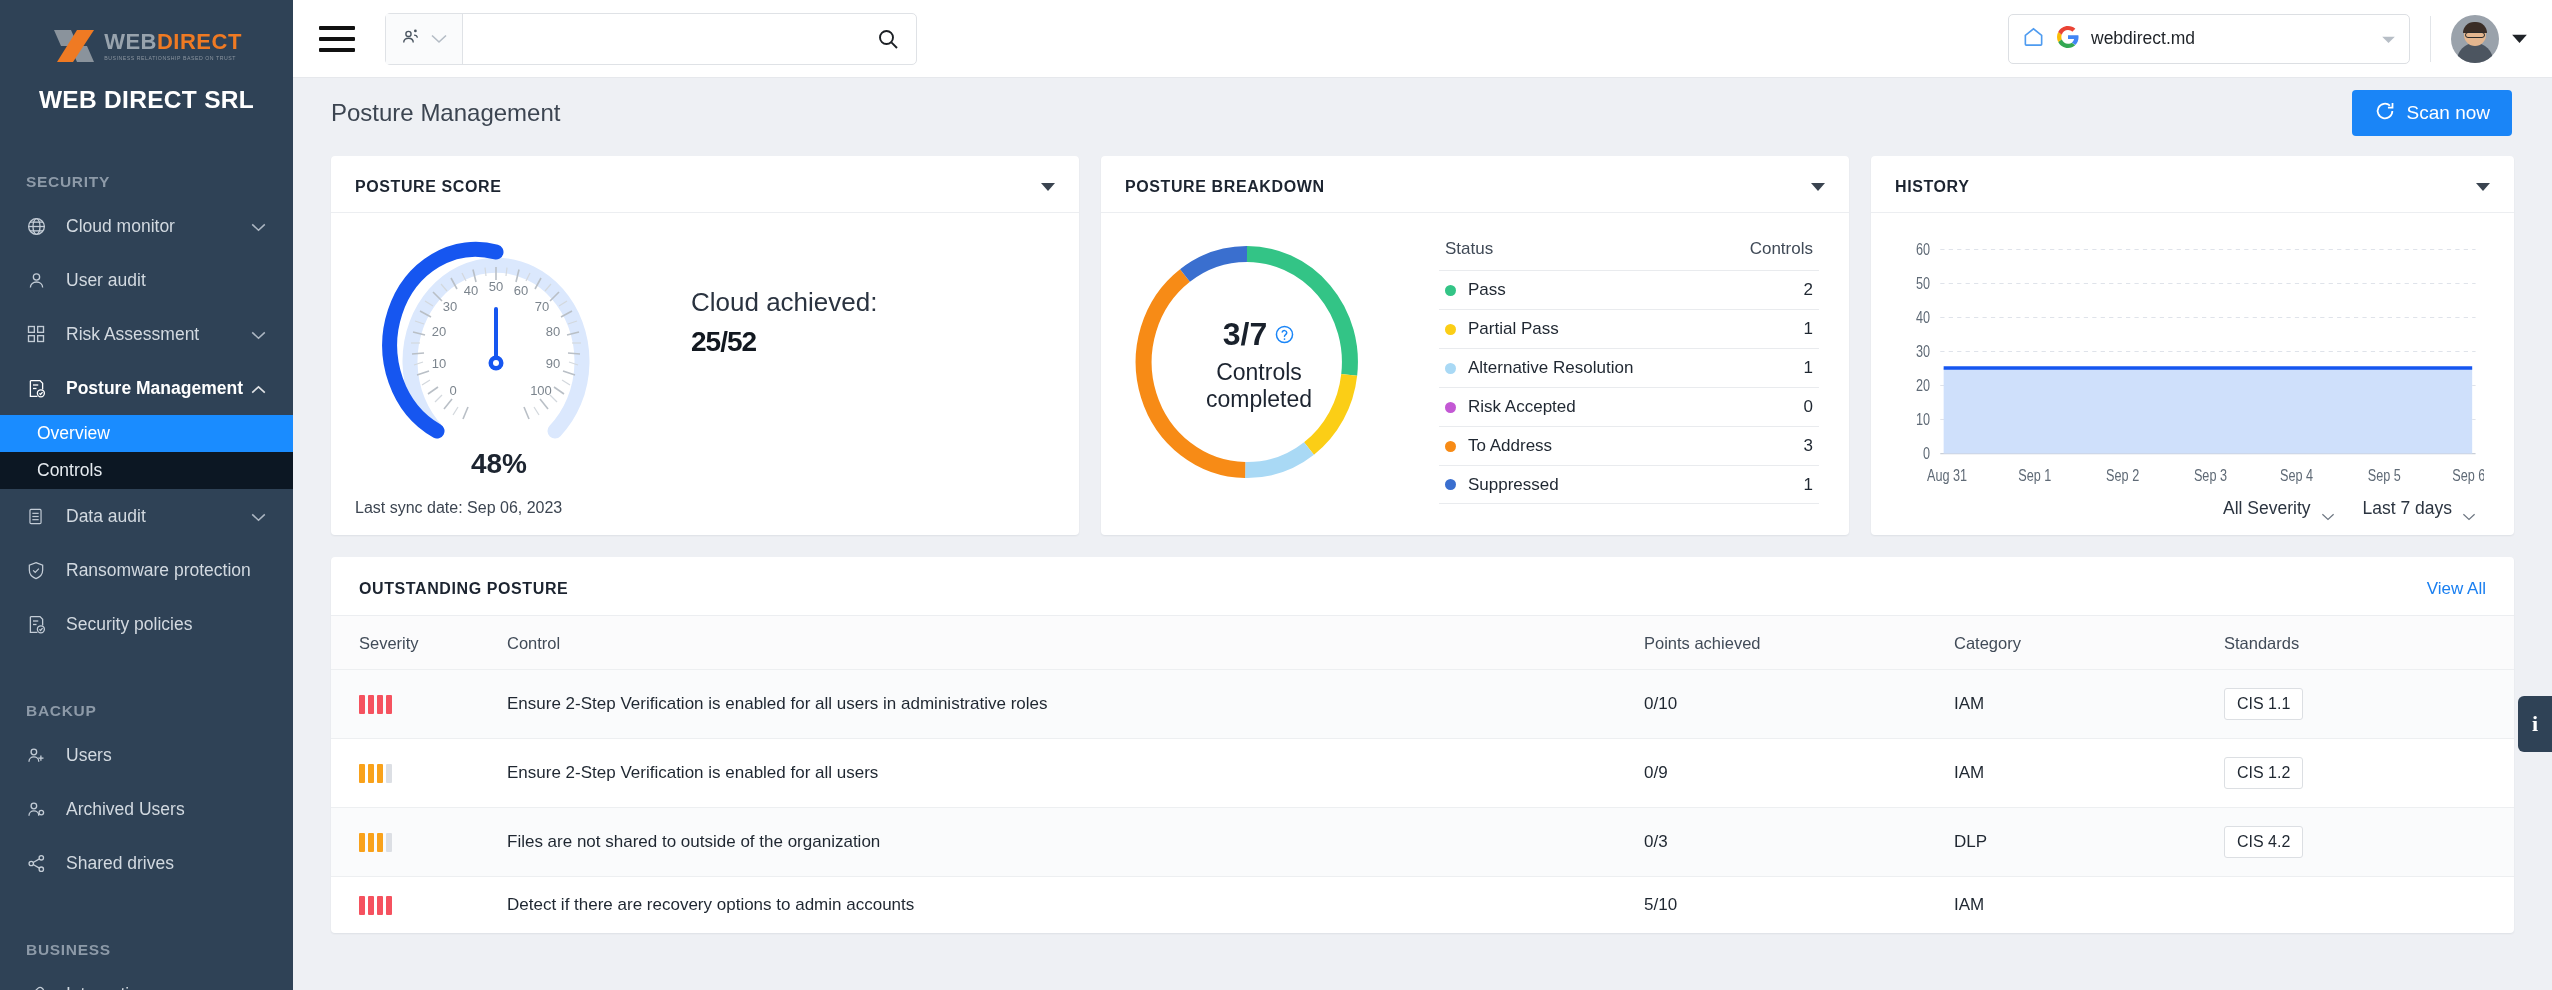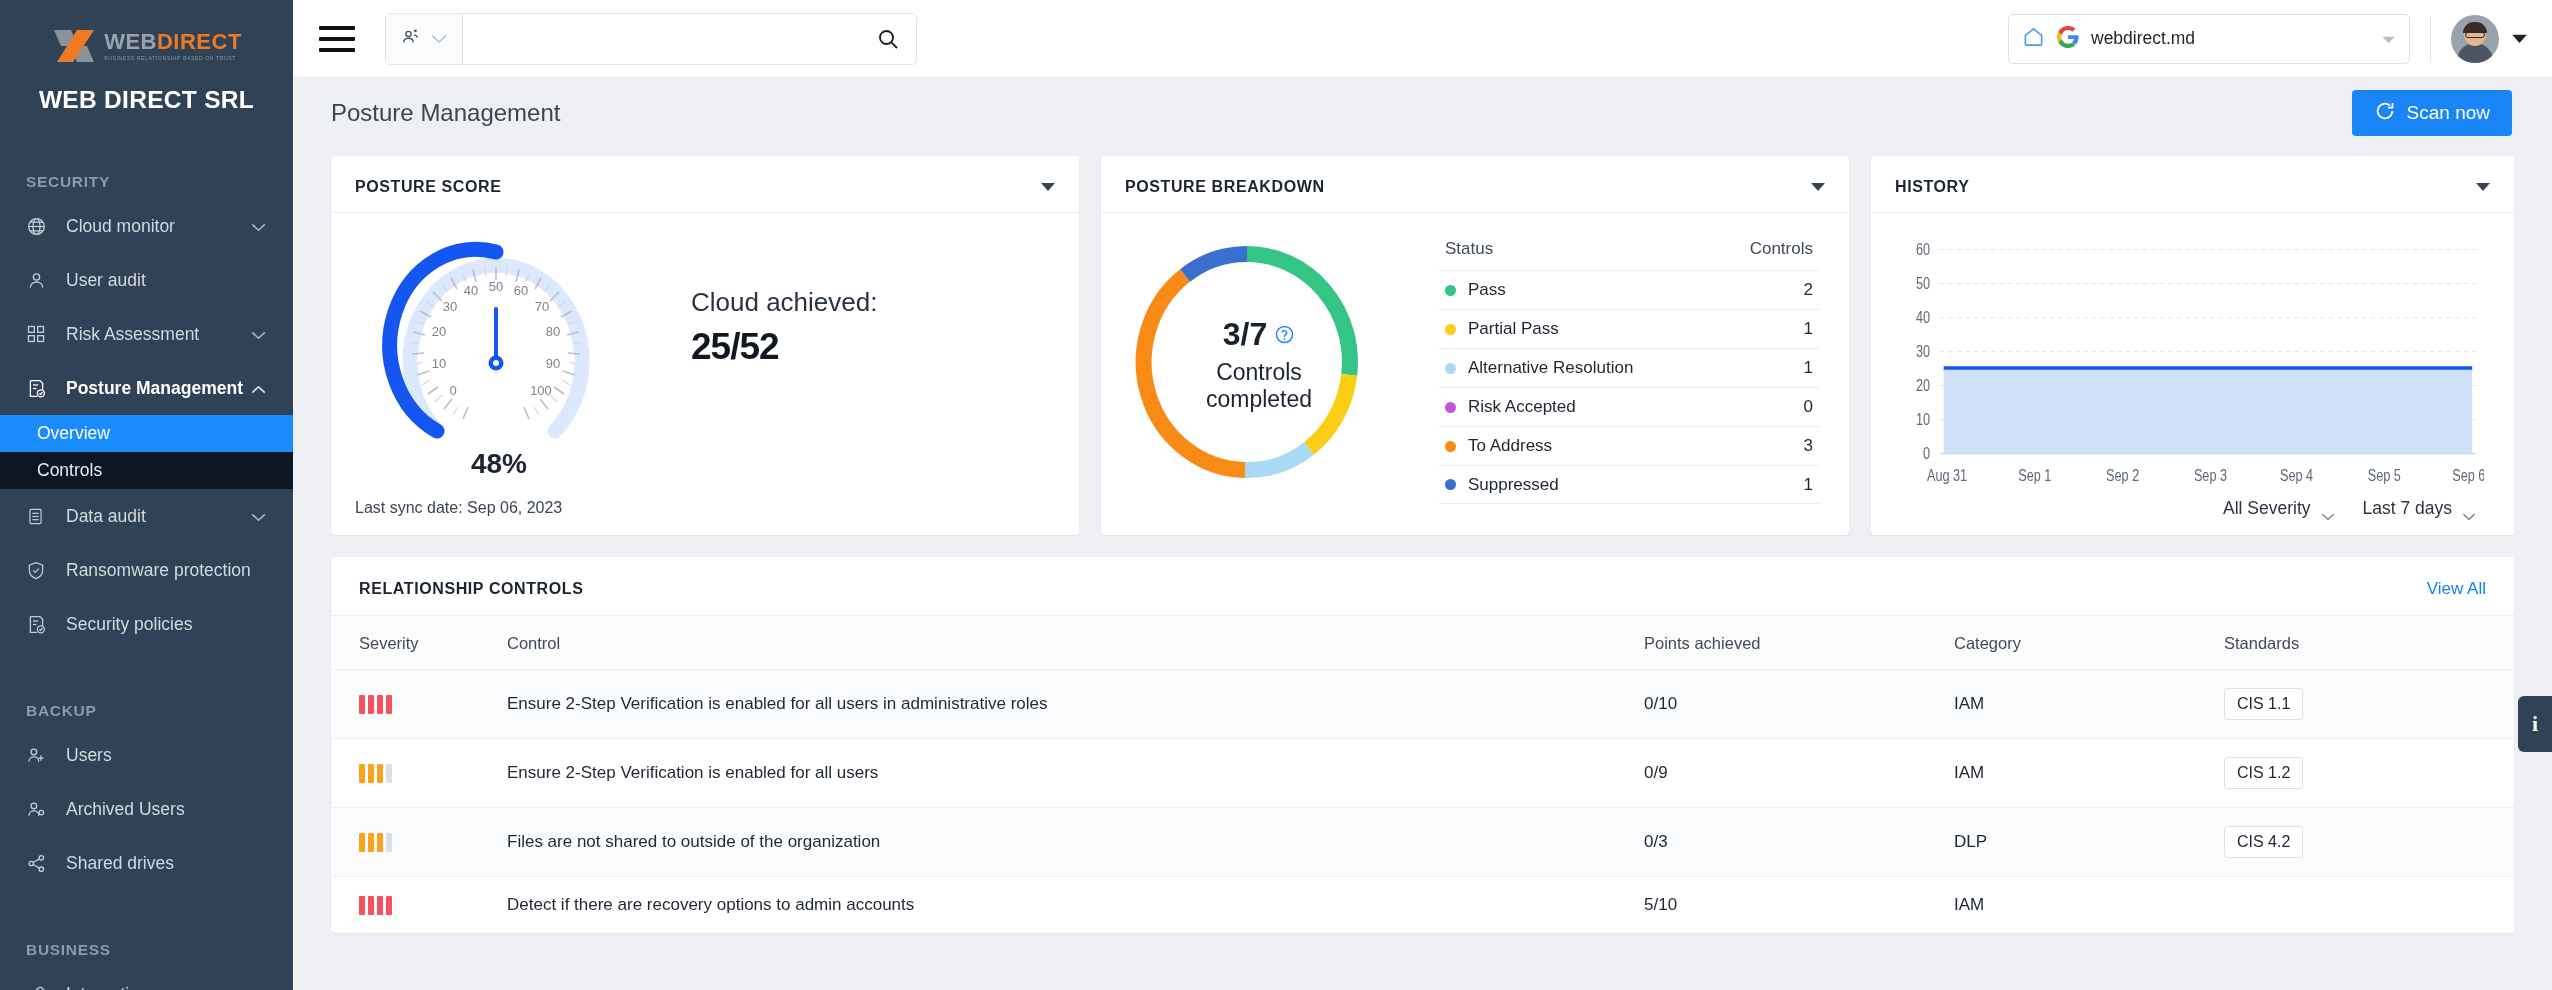--- a/index.html
+++ b/index.html
@@ -146,21 +146,21 @@
   .card-break { width: 748px; flex: 0 0 748px; }
   .card-hist  { flex: 1 1 auto; }
   .cardbody { height: 322px; padding: 18px 24px; position: relative; }
 
   .score-body { display: flex; align-items: flex-start; }
   .gauge { width: 250px; flex: 0 0 250px; position: relative; margin-left: 16px; margin-top: 4px; }
   .pct { text-align: center; font-size: 28px; font-weight: bold; color: #1c2430;
     margin-top: -6px; margin-left: 6px; }
   .pts-block { margin-left: 70px; margin-top: 56px; }
   .pts-label { font-size: 26px; color: #2a3340; }
-  .pts-value { font-size: 37px; font-weight: bold; color: #121820; margin-top: 8px; letter-spacing: -1px; }
+  .pts-value { font-size: 28px; font-weight: bold; color: #121820; margin-top: 8px; letter-spacing: -1px; }
   .sync { position: absolute; left: 24px; bottom: 18px; font-size: 16px; color: #3c4551; }
 
   .break-body { display: flex; align-items: flex-start; }
   .donutwrap { width: 268px; flex: 0 0 268px; position: relative; margin-top: 6px; }
   .donut-center {
     position: absolute; inset: 0; display: flex; flex-direction: column;
     align-items: center; justify-content: center; text-align: center;
   }
   .dc-top { display: flex; align-items: center; gap: 7px; font-size: 32px; font-weight: bold; color: #19212c; }
   .dc-sub { font-size: 23px; color: #1c2430; line-height: 1.15; margin-top: 6px; }
@@ -730,21 +730,21 @@
                     </svg>
                 </span>
               </div>
             </div>
           </div>
         </section>
       </div>
 
       <section class="card-table">
         <div class="tbl-head">
-          <div class="tbl-title">RELATIONSHIP CONTROLS</div>
+          <div class="tbl-title">OUTSTANDING POSTURE</div>
           <div class="viewall">View All</div>
         </div>
         <table class="dtable">
           <thead>
             <tr>
               <th class="col-sev">Severity</th>
               <th class="col-ctl">Control</th>
               <th class="col-pts">Points achieved</th>
               <th class="col-cat">Category</th>
               <th class="col-std">Standards</th>

